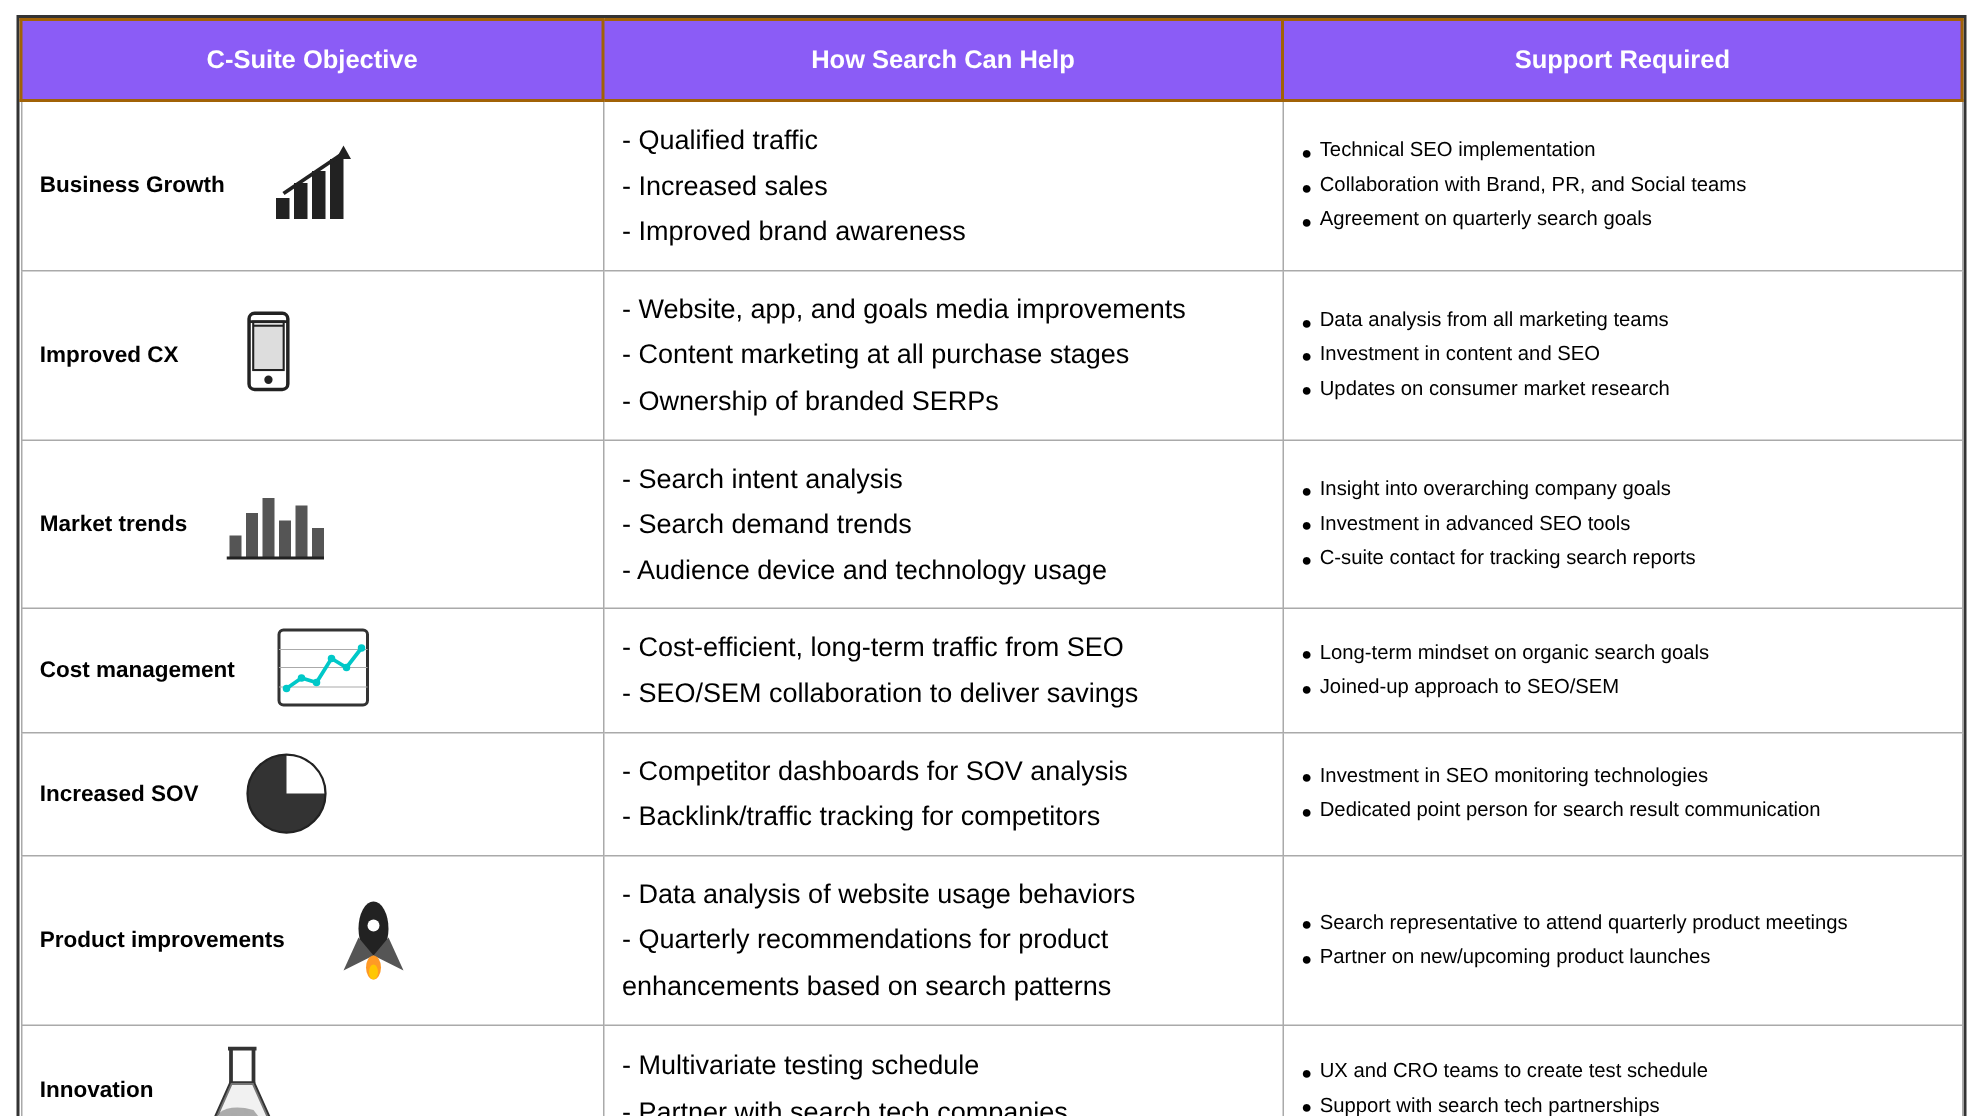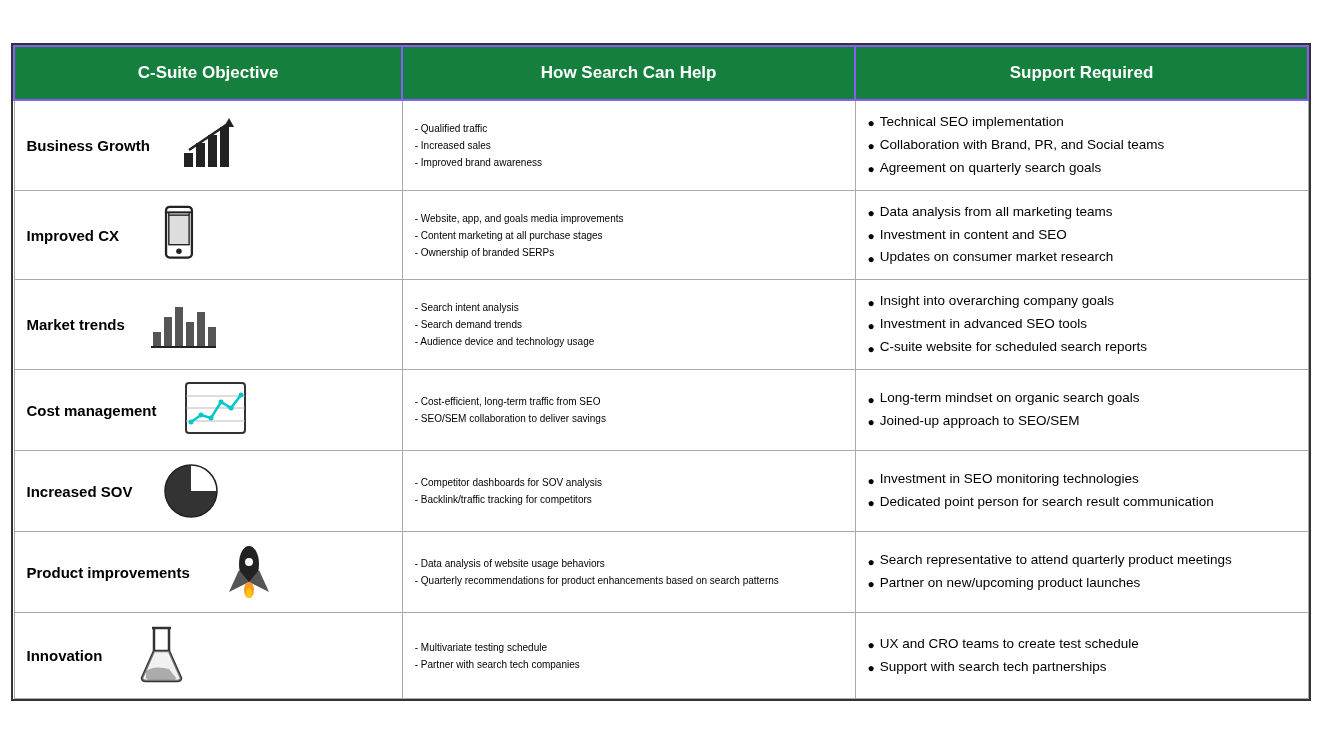--- a/index.html
+++ b/index.html
@@ -15,26 +15,26 @@
     .table-wrapper {
       width: 1300px;
       border: 2px solid #333;
       border-collapse: collapse;
     }
     table {
       width: 100%;
       border-collapse: collapse;
     }
     thead tr th {
-      background-color: #15803d;
+      background-color: #8b5cf6;
       color: #fff;
       font-weight: bold;
       font-size: 17px;
       padding: 16px 20px;
-      border: 2px solid #8b5cf6;
+      border: 2px solid #a16207;
     }
     tbody tr td {
       border: 1.5px solid #aaa;
       vertical-align: middle;
       padding: 10px 12px;
     }
     .col-objective {
       width: 30%;
     }
     .col-how {
@@ -56,21 +56,21 @@
       width: 70px;
       min-width: 60px;
       display: flex;
       align-items: center;
       justify-content: center;
     }
     .list-dash {
       list-style: none;
       padding: 0;
       margin: 0;
-      font-size: 10px;
+      font-size: 18px;
       line-height: 1.7;
     }
     .list-dash li::before {
       content: "- ";
       font-weight: normal;
     }
     .list-bullet {
       list-style: none;
       padding: 0;
       margin: 0;
@@ -209,21 +209,21 @@
           </td>
           <td class="col-support">
             <ul class="list-bullet">
               <li>
                 <span>Insight into overarching company goals</span>
               </li>
               <li>
                 <span>Investment in advanced SEO tools</span>
               </li>
               <li>
-                <span>C-suite website for scheduled search reports</span>
+                <span>C-suite contact for tracking search reports</span>
               </li>
             </ul>
           </td>
         </tr>
         <tr>
           <td class="col-objective">
             <div class="objective-cell">
               <span class="objective-label">Cost management</span>
               <div class="icon-area">
                 <svg width="65" height="60" viewBox="0 0 65 60" xmlns="http://www.w3.org/2000/svg">

